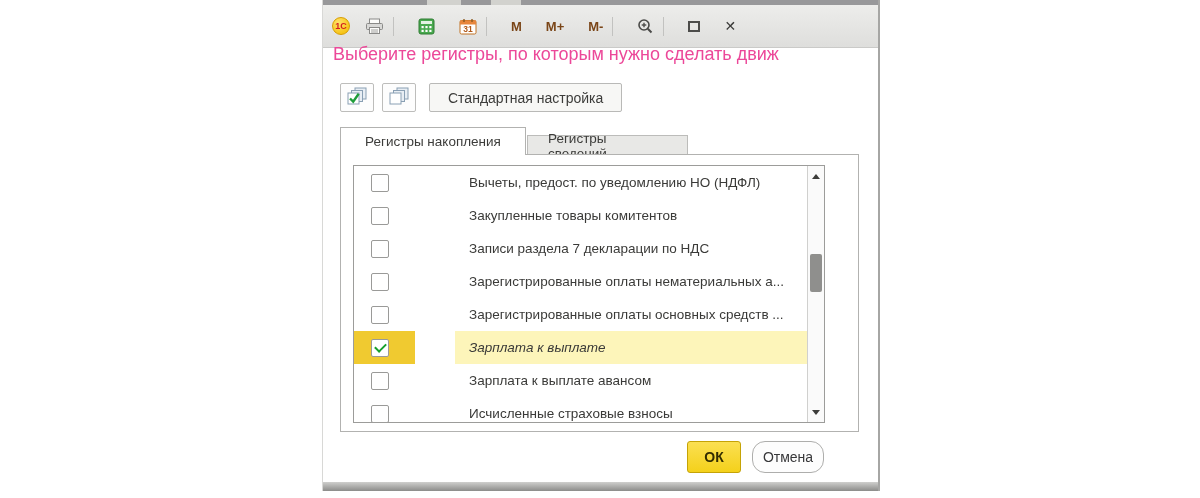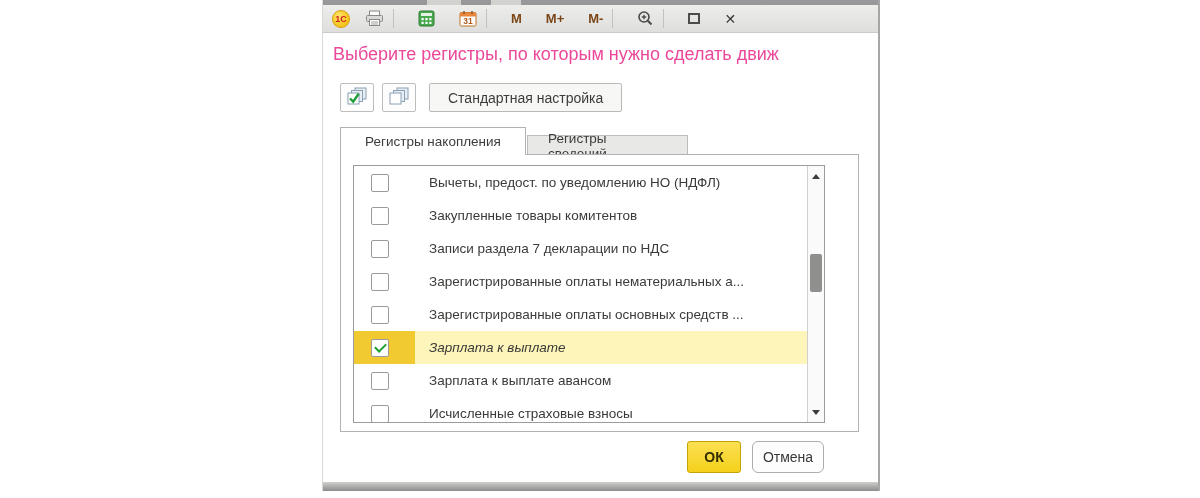--- a/index.html
+++ b/index.html
@@ -11,21 +11,21 @@
             background:#ffffff; border-left:1px solid #d8d8d6; border-right:2px solid #a6a6a4;
             overflow:hidden; }
   .top-frame { position:absolute; left:0; top:0; width:100%; height:5px; background:#98989a; }
   .top-frame .notch { position:absolute; top:0; height:5px; background:#d2d2ce; }
   .notch.n1 { left:104px; width:34px; }
   .notch.n2 { left:168px; width:30px; }
   .bottom-frame { position:absolute; left:0; top:482px; width:100%; height:9px;
                   background:linear-gradient(#cfcfcd,#8c8c8a); }
 
   
-  .titlebar { position:absolute; left:0; top:5px; width:100%; height:28px;
+  .titlebar { position:absolute; left:0; top:5px; width:100%; height:43px;
               background:linear-gradient(#ededeb,#dededc); border-bottom:1px solid #cacac8;
               display:flex; align-items:center; padding:0 12px 0 9px; }
   .logo { width:18px; height:18px; border-radius:50%;
           background:radial-gradient(circle at 35% 30%, #ffe36a, #f6c51a 70%);
           border:1px solid #d89d00; color:#d31f1f; font-size:9px; font-weight:bold;
           display:flex; align-items:center; justify-content:center; flex:0 0 auto; }
   .win-title { margin-left:8px; font-size:12.5px; color:#333331; white-space:nowrap;
                overflow:hidden; flex:1 1 auto; }
   .tb-icons { display:flex; align-items:center; gap:9px; flex:0 0 auto; }
   .tb-sep { width:1px; height:19px; background:#c2c2c0; }
@@ -55,21 +55,21 @@
                 position:relative; z-index:3; width:186px; }
   .tab.inactive { height:20px; background:#e8e8e6; border:1px solid #bcbcba; border-bottom:none;
                   width:161px; margin-left:1px; }
   .tab-panel { position:absolute; left:17px; top:154px; width:519px; height:278px;
                background:#ffffff; border:1px solid #b2b2b0; z-index:2; }
 
   
   .listbox { position:absolute; left:12px; top:10px; width:472px; height:258px;
              border:1px solid #9c9c9a; background:#fff; }
   .rows { position:absolute; left:0; top:0; right:17px; bottom:0; overflow:hidden; }
-  .row { height:33px; display:flex; align-items:stretch; }
+  .row { height:33px; display:flex; align-items:stretch;gap:40px; }
   .cb-cell { width:61px; display:flex; align-items:center; flex:0 0 auto; }
   .checkbox { width:18px; height:18px; margin-left:17px; background:#fff;
               border:1.5px solid #9a9a98; border-radius:2px; position:relative; }
   .checkbox.checked::after { content:""; position:absolute; left:3px; top:3px; width:9px;
               height:5px; border-left:2.5px solid #16a02c; border-bottom:2.5px solid #16a02c;
               transform:rotate(-45deg); }
   .row-label { flex:1 1 auto; line-height:33px; padding-left:14px; font-size:13.5px;
                color:#3a3a38; white-space:nowrap; overflow:hidden; }
   .row.selected .cb-cell { background:#f0ca30; }
   .row.selected .row-label { background:#fdf5ba;font-style:italic; }
@@ -86,21 +86,21 @@
               border-top:5px solid #3c3c3a; }
   .sb-thumb { position:absolute; left:2px; right:2px; top:88px; height:38px; background:#8f8f8d;
               border-radius:2px; }
 
   
   .ok-btn { position:absolute; left:364px; top:441px; width:54px; height:32px;
             background:linear-gradient(#fbe052,#f4d11b); border:1.5px solid #c5a306;
             border-radius:3px; font-size:14px; font-weight:600; color:#332d00;
             font-family:inherit; display:flex; align-items:center; justify-content:center; }
   .cancel-btn { position:absolute; left:429px; top:441px; width:72px; height:32px;
-            background:#fdfdfd; border:1px solid #aeaeac; border-radius:6px; font-size:14px;
+            background:#fdfdfd; border:1px solid #aeaeac; border-radius:13px; font-size:14px;
             color:#38383a; font-family:inherit; display:flex; align-items:center; justify-content:center; }
 </style>
 </head>
 <body>
 
 <div class="canvas">
   <div class="dialog">
 
     <div class="top-frame">
       <div class="notch n1"></div>

